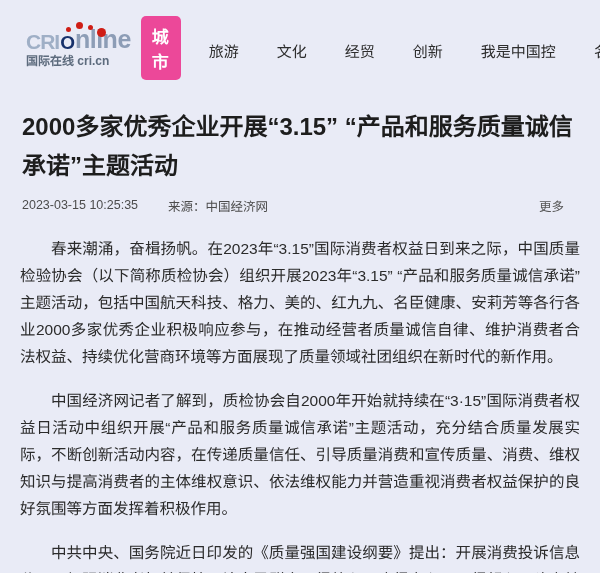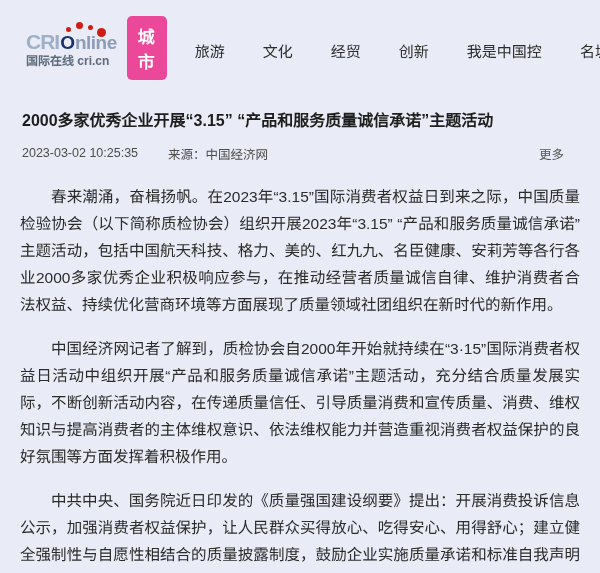--- a/index.html
+++ b/index.html
@@ -33,21 +33,21 @@
     color: #9fafc6;
     letter-spacing: -1px;
   }
   .logo-o {
     font-size: 19px;
     font-weight: bold;
     color: #17316b;
     margin-left: 1px;
   }
   .logo-rest {
-    font-size: 19px;
+    font-size: 25px;
     font-weight: bold;
     color: #8d9db6;
     letter-spacing: -0.5px;
     margin-top: 24px;
   }
   .logo-dots { position: absolute; left: 38px; top: -9px; width: 46px; height: 14px; }
   .logo-dots i {
     position: absolute;
     border-radius: 50%;
     background: #cf1d15;
@@ -83,21 +83,21 @@
   }
   .nav-item {
     font-size: 15px;
     color: #2d2d2d;
     white-space: nowrap;
     cursor: pointer;
   }
   
   .article { padding: 10px 20px 0 20px; }
   .article-title {
-    font-size: 16px;
+    font-size: 24px;
     line-height: 1.62;
     font-weight: bold;
     color: #1d1d1d;
     margin: 8px 2px 10px 2px;
   }
   .meta-row {
     display: flex;
     align-items: center;
     font-size: 12.5px;
     color: #4c4c4c;
@@ -146,21 +146,21 @@
     <span class="nav-item">创新</span>
     <span class="nav-item">我是中国控</span>
     <span class="nav-item">名城会客厅</span>
   </nav>
 </header>
 
 <main class="article">
   <h1 class="article-title">2000多家优秀企业开展“3.15” “产品和服务质量诚信承诺”主题活动</h1>
 
   <div class="meta-row">
-    <span class="meta-item">2023-03-02 10:25:35</span>
+    <span class="meta-item">2023-03-15 10:25:35</span>
     <span class="meta-item">来源：中国经济网</span>
     <span class="meta-more">更多</span>
   </div>
 
   <div class="article-body">
     <p>春来潮涌，奋楫扬帆。在2023年“3.15”国际消费者权益日到来之际，中国质量检验协会（以下简称质检协会）组织开展2023年“3.15” “产品和服务质量诚信承诺”主题活动，包括中国航天科技、格力、美的、红九九、名臣健康、安莉芳等各行各业2000多家优秀企业积极响应参与，在推动经营者质量诚信自律、维护消费者合法权益、持续优化营商环境等方面展现了质量领域社团组织在新时代的新作用。</p>
     <p>中国经济网记者了解到，质检协会自2000年开始就持续在“3·15”国际消费者权益日活动中组织开展“产品和服务质量诚信承诺”主题活动，充分结合质量发展实际，不断创新活动内容，在传递质量信任、引导质量消费和宣传质量、消费、维权知识与提高消费者的主体维权意识、依法维权能力并营造重视消费者权益保护的良好氛围等方面发挥着积极作用。</p>
     <p>中共中央、国务院近日印发的《质量强国建设纲要》提出：开展消费投诉信息公示，加强消费者权益保护，让人民群众买得放心、吃得安心、用得舒心；建立健全强制性与自愿性相结合的质量披露制度，鼓励企业实施质量承诺和标准自我声明公开；发挥行业协会商会、学会及消费者组织等的桥梁纽带作用，开展标准制定、品牌建设、质量管理等技术服务，推进行业质量诚信自律；发挥新闻媒体宣传引导作用，传播先进质量理念和最佳实践，曝光制售假冒伪劣等违法行为。</p>
 
   </div>

